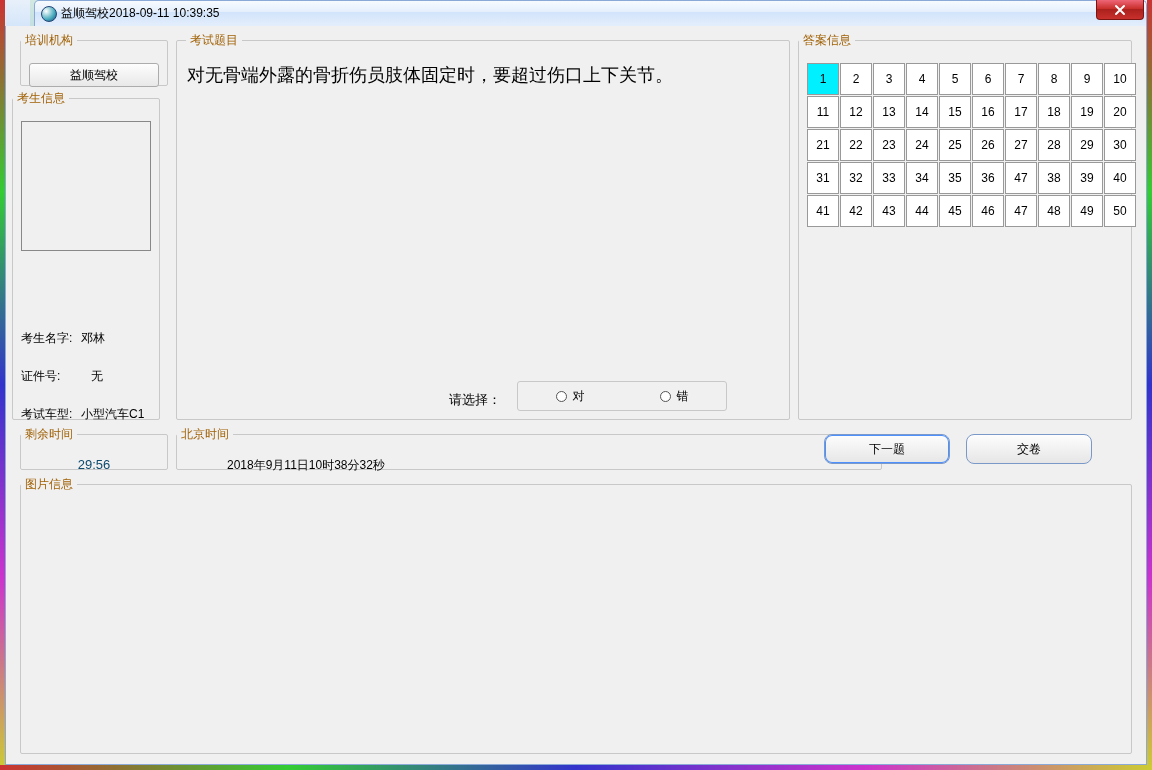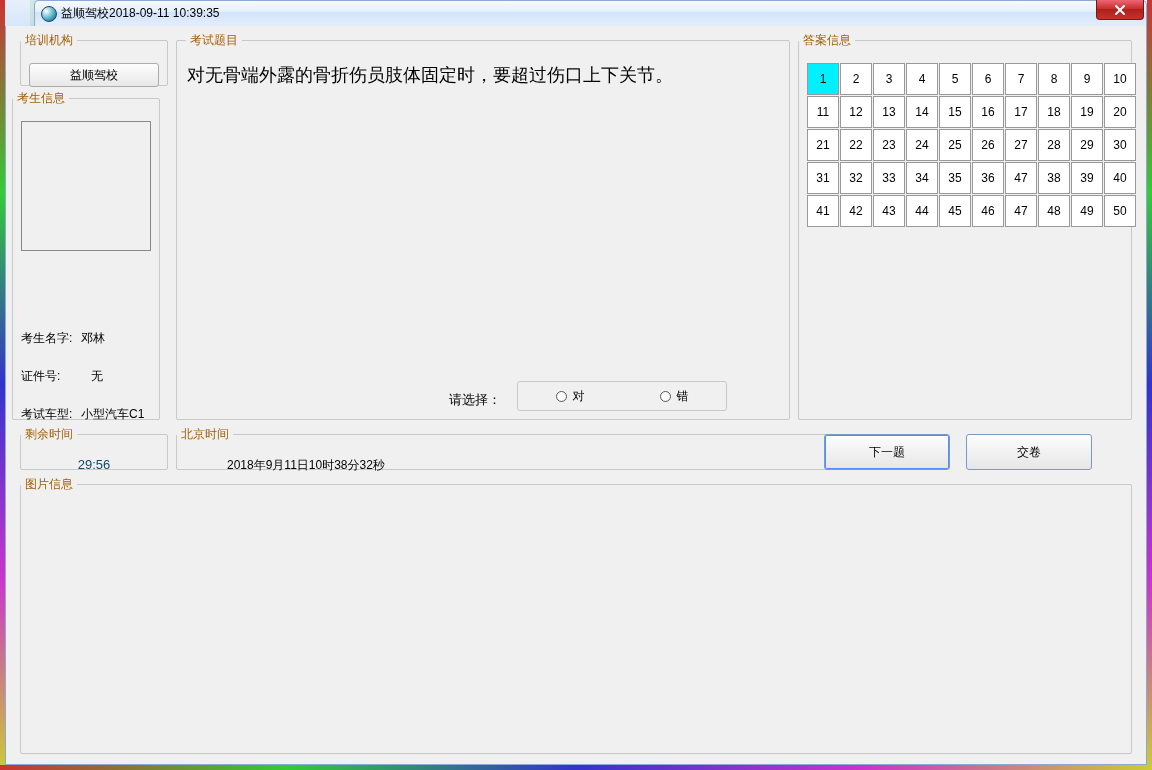--- a/index.html
+++ b/index.html
@@ -138,24 +138,24 @@
 .answer-cell {
   border:1px solid #999;
   background:#fff;
   display:flex; align-items:center; justify-content:center;
   font-size:12px;
   cursor:pointer;
 }
 .answer-cell.active { background:#00f0ff; }
 
 .btn-next, .btn-submit {
-  position:absolute; top:406px; width:126px; height:36px;
+  position:absolute; top:406px; width:126px; height:30px;
   background: linear-gradient(#fdfdfd,#e6e6e6);
   border:1px solid #7a99c8;
-  border-radius:3px;
+  border-radius:8px;
   display:flex;align-items:center;justify-content:center;
   cursor:pointer;
 }
 .btn-next { left: 816px; box-shadow: 0 0 0 1px #4d90fe inset; }
 .btn-submit { left: 958px; }
 
 .fs-image { left: 12px; top: 448px; right: 12px; bottom: 8px; }
 </style>
 </head>
 <body>

